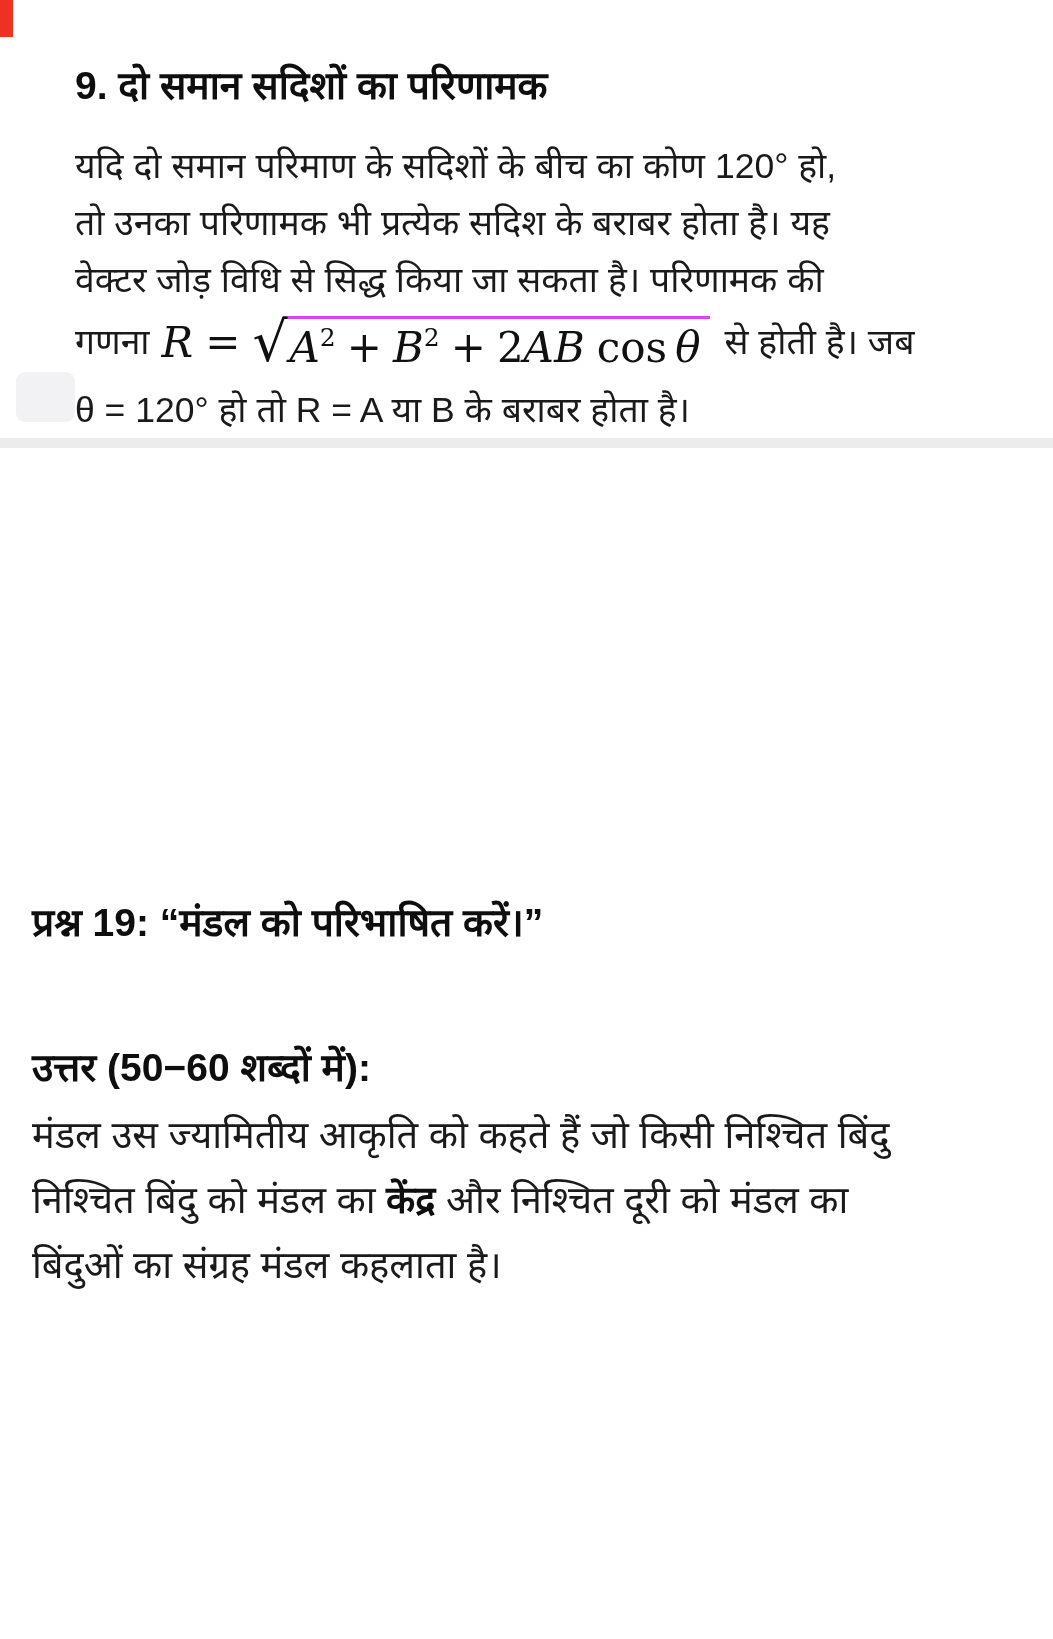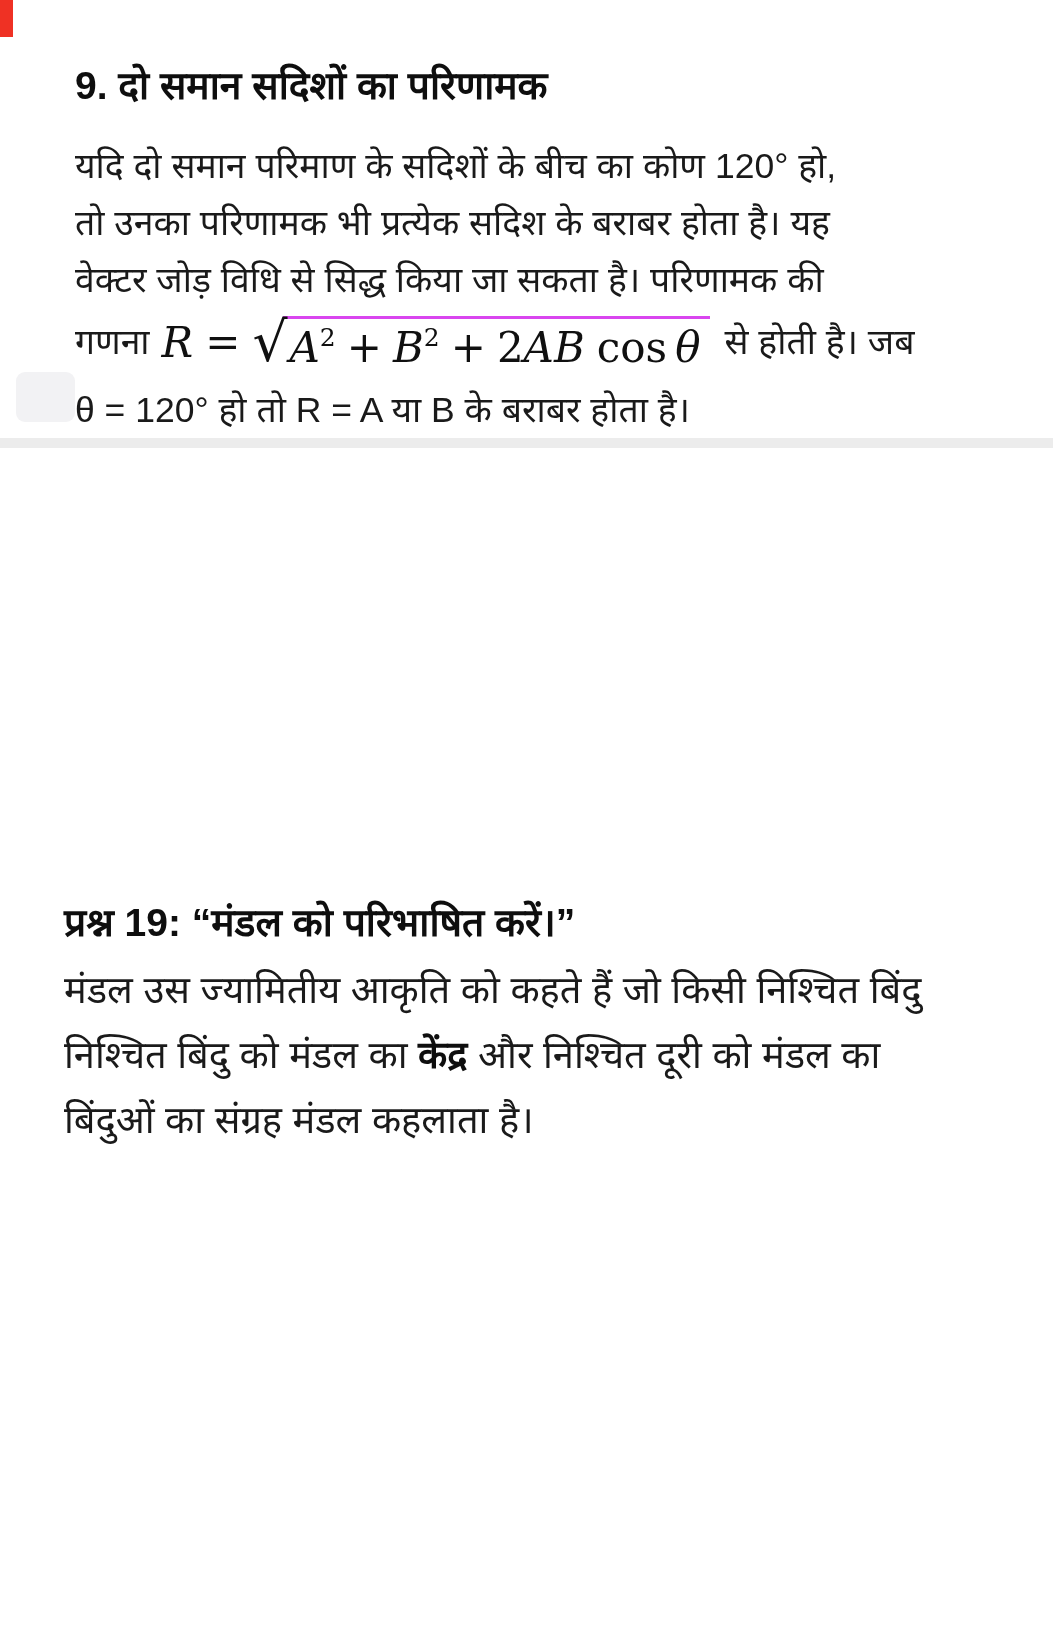--- a/index.html
+++ b/index.html
@@ -28,21 +28,21 @@
   .mvar { font-style: italic; }
   .meq { margin: 0 12px; }
   .mplus { margin: 0 11px; }
   .sqrt { display: inline-flex; align-items: flex-start; }
   .radsign { font-size: 55px; line-height: 44px; display: inline-block; transform: translateY(4px); margin-right: -4px; }
   .radicand { border-top: 3px solid #d946ef; padding: 4px 10px 0 6px; display: inline-block; }
   .msup { font-size: 25px; vertical-align: 16px; font-style: normal; }
   .mfn { font-style: normal; margin: 0 8px 0 12px; }
 
   
-  .sec2 { position: absolute; left: 64px; top: 898px; width: 990px; z-index: 1; }
+  .sec2 { position: absolute; left: 32px; top: 898px; width: 990px; z-index: 1; }
   .qline { font-size: 39px; font-weight: 700; line-height: 50px; color: #0e0e0e; white-space: nowrap; }
   .ans-h { font-size: 39px; font-weight: 700; line-height: 50px; color: #0e0e0e; margin-top: 95px; white-space: nowrap; }
   .ans-p { margin-top: 10px; font-size: 38px; line-height: 65px; color: #1a1a1a; }
   .ans-p .aline { white-space: nowrap; }
   .bold { font-weight: 700; color: #0e0e0e; }
 </style>
 </head>
 <body>
 
 <div class="red-frag"></div>
@@ -64,18 +64,19 @@
           <span class="radicand"><span class="mvar">A</span><span class="msup">2</span><span class="mplus">+</span><span class="mvar">B</span><span class="msup">2</span><span class="mplus">+</span><span>2</span><span class="mvar">AB</span><span class="mfn">cos</span><span class="mvar">θ</span></span>
         </span>
       </span>
       <span>से होती है। जब</span>
     </div>
   <div class="pline">θ = 120° हो तो R = A या B के बराबर होता है।</div>
 </div>
 
 <div class="sec2">
   <div class="qline">प्रश्न 19: “मंडल को परिभाषित करें।”</div>
+  <div class="ans-h">उत्तर (50−60 शब्दों में):</div>
   <div class="ans-p">
     <div class="aline">मंडल उस ज्यामितीय आकृति को कहते हैं जो किसी निश्चित बिंदु</div>
     <div class="aline"><span>निश्चित बिंदु को मंडल का </span><span class="bold">केंद्र</span><span> और निश्चित दूरी को मंडल का</span></div>
     <div class="aline">बिंदुओं का संग्रह मंडल कहलाता है।</div>
   </div>
 </div>
 
 </body></html>

